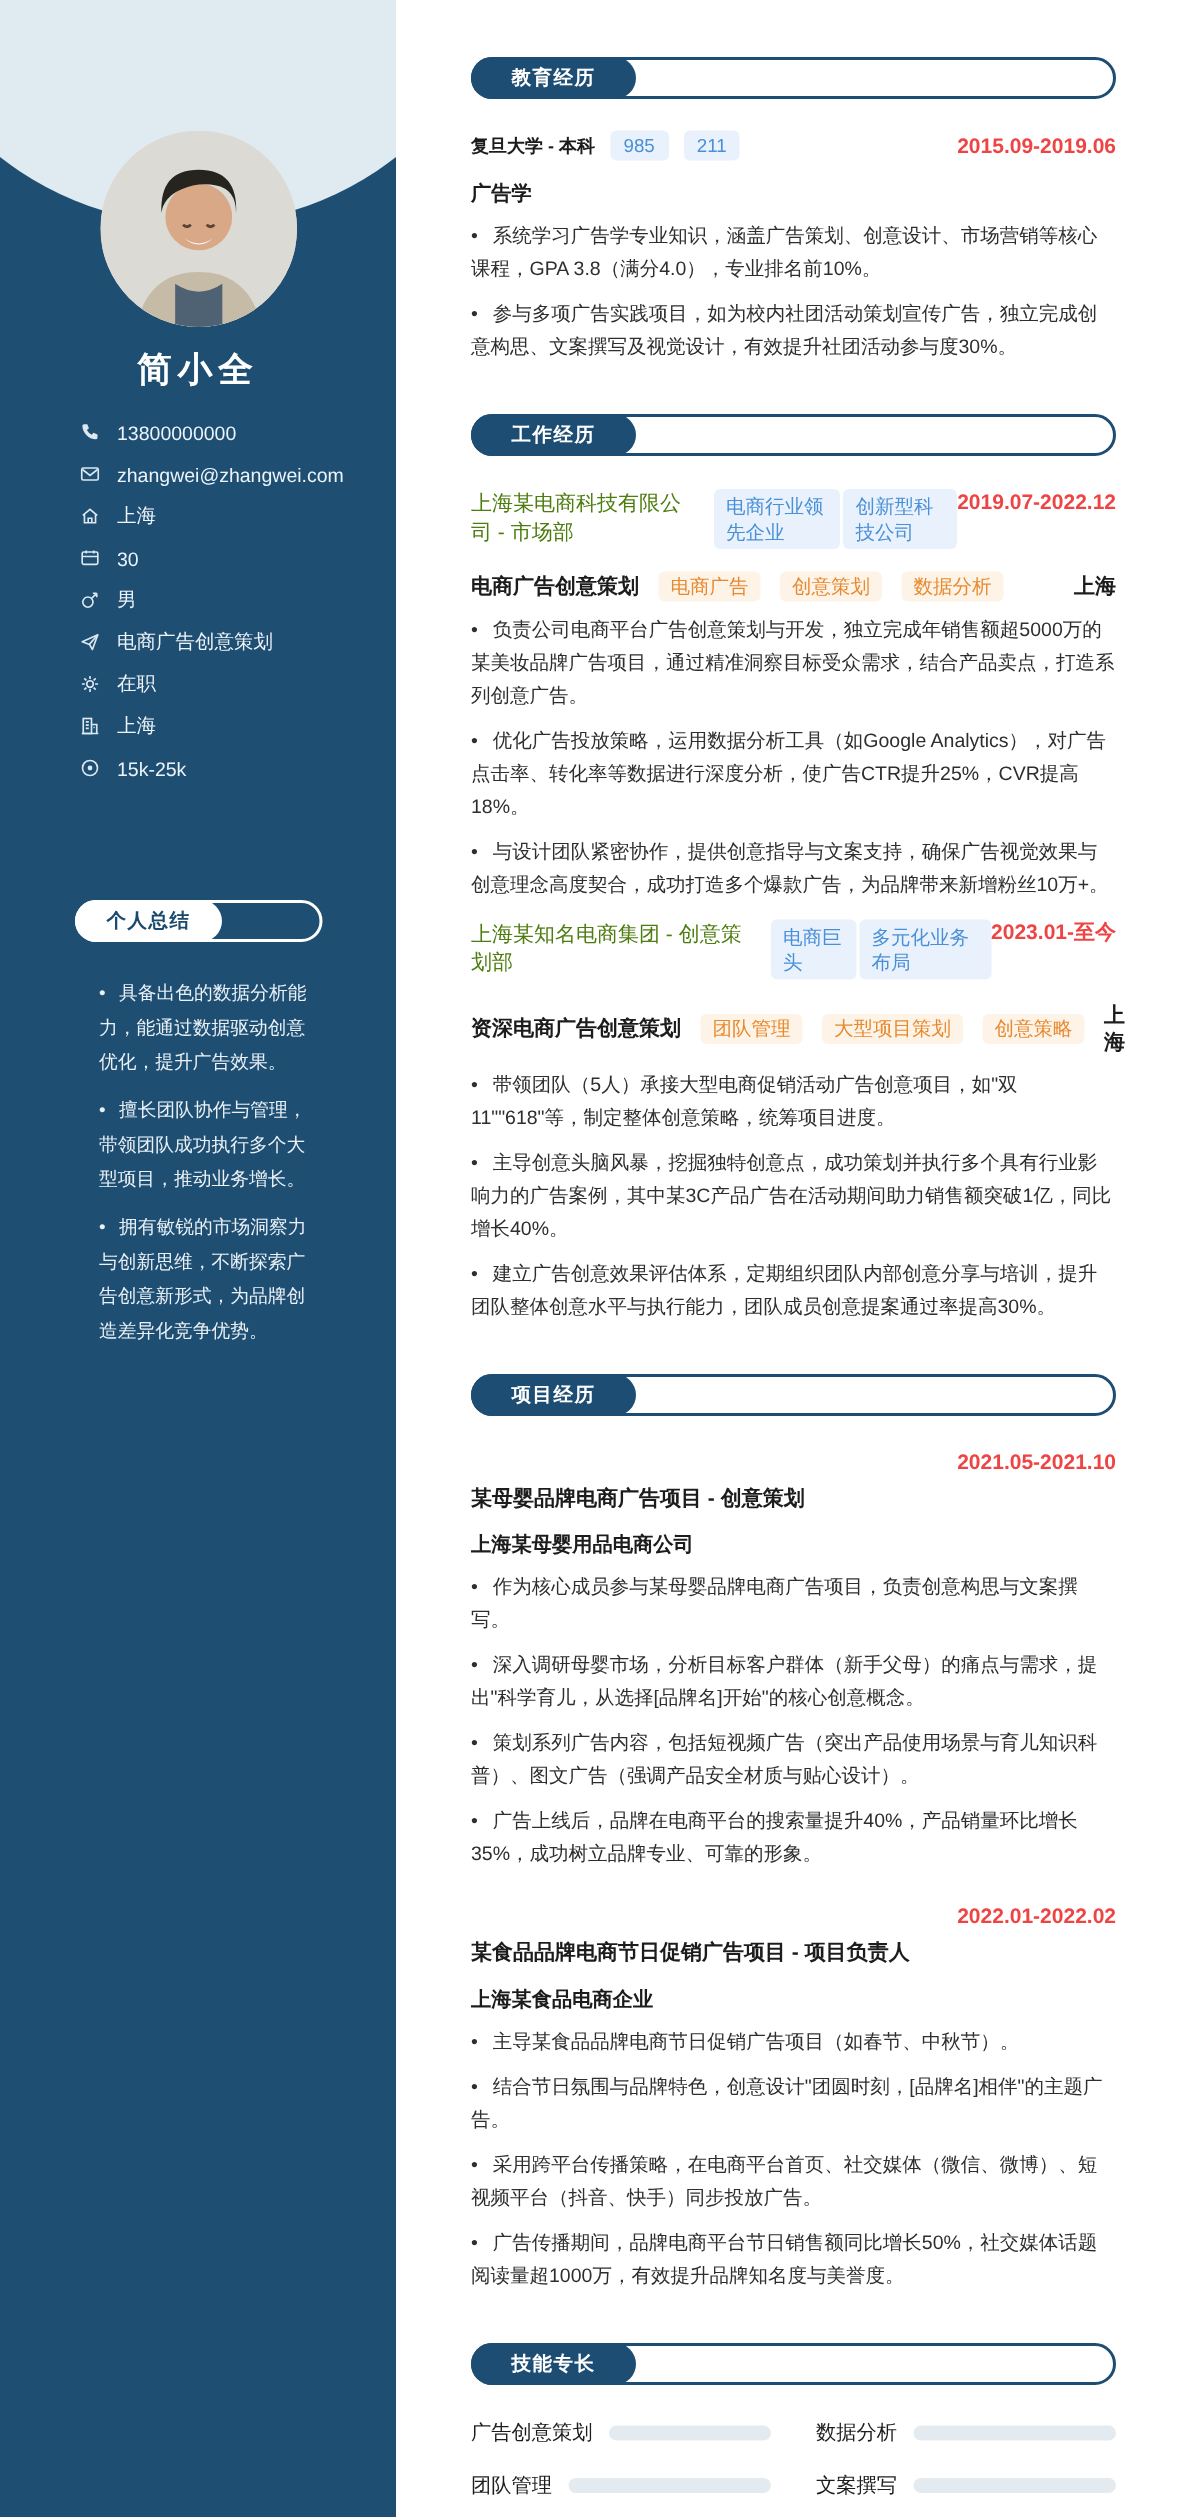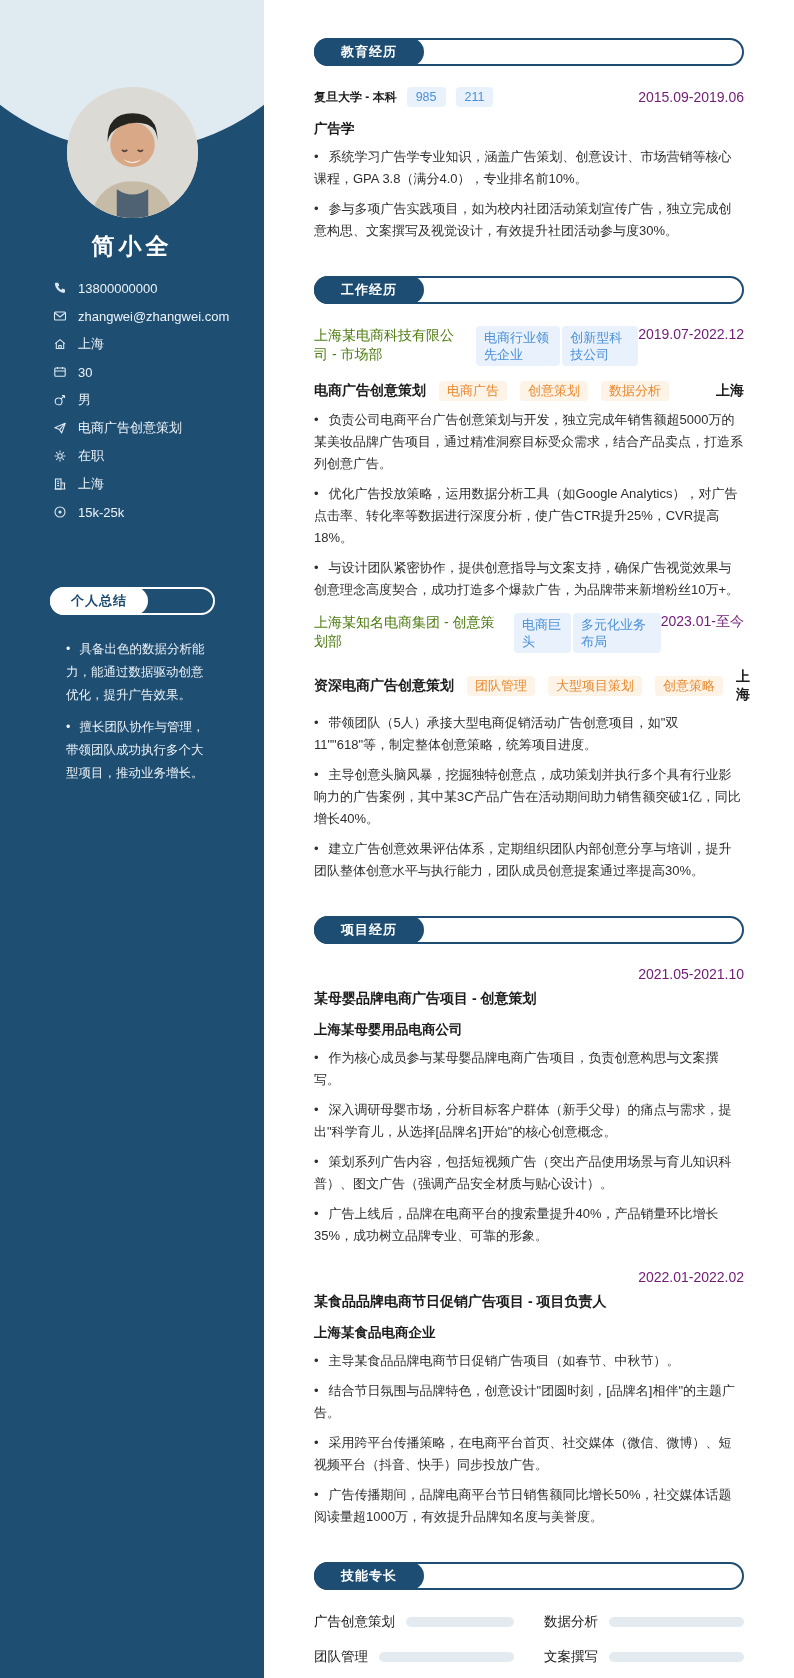--- a/index.html
+++ b/index.html
@@ -12,40 +12,40 @@
   .avatar{position:absolute;left:67px;top:87px;width:131px;height:131px;border-radius:50%;overflow:hidden;
           background:linear-gradient(180deg,#e9e7e3 0%,#d3d1cb 100%);}
   .avatar svg{display:block;width:100%;height:100%;}
   .name{position:absolute;top:231px;left:0;width:100%;text-align:center;color:#ffffff;
         font-size:23px;font-weight:700;letter-spacing:4px;}
   .contact{position:absolute;top:274px;left:53px;right:12px;}
   .contact-row{display:flex;align-items:center;gap:11px;height:28px;color:#edf4f9;font-size:13px;}
   .cicon{width:14px;height:14px;flex:0 0 14px;display:flex;align-items:center;}
   .cicon svg{width:14px;height:14px;}
 
-  .summary{position:absolute;top:587px;left:50px;width:165px;}
+  .summary{position:absolute;top:600px;left:50px;width:165px;}
   .sum-pill{height:24px;border:2px solid #ffffff;border-radius:14px;display:flex;align-items:stretch;}
   .sum-label{margin:-2px;background:#ffffff;color:#1a4a6e;border-radius:14px;padding:0 21px;
              display:flex;align-items:center;font-size:13px;font-weight:700;letter-spacing:1px;white-space:nowrap;}
   .sum-list{margin-top:23px;padding-left:16px;color:#e9f1f6;font-size:12.5px;line-height:23px;}
   .sum-item{margin-bottom:9px;}
   .sum-item .dot{margin-right:9px;}
 
   
   .main{position:absolute;left:314px;top:0;width:430px;}
   .sec-pill{height:24px;border:2px solid #1d4d72;border-radius:15px;background:#ffffff;display:flex;align-items:stretch;}
   .sec-label{margin:-2px;background:#1d4d72;color:#ffffff;border-radius:15px;padding:0 27px;
              display:flex;align-items:center;font-size:13px;font-weight:700;letter-spacing:1px;white-space:nowrap;}
   .mt-first{margin-top:38px;}
   .sec-gap{margin-top:34px;}
 
   .edu-head{display:flex;align-items:center;gap:10px;margin-top:21px;}
   .bold14{font-size:12px;font-weight:700;color:#1c1c1c;}
   .tag-mini{background:#e9f2fc;color:#4a90d8;font-size:12.5px;line-height:16px;padding:2px 9px;border-radius:4px;}
-  .date{margin-left:auto;font-size:14px;font-weight:400;color:#701a75;white-space:nowrap;}
+  .date{margin-left:auto;font-size:14px;font-weight:700;color:#ef4444;white-space:nowrap;}
   .major{margin-top:13px;font-size:13.5px;font-weight:700;color:#1c1c1c;}
 
   .b{font-size:13px;color:#2e2e2e;line-height:22px;margin-top:8px;}
   .b .dot{margin-right:10px;}
 
   .entry-head{display:flex;margin-top:22px;}
   .company{font-size:14px;font-weight:400;color:#4d7c0f;line-height:19px;flex:0 0 auto;}
   .w-c1{width:150px;}
   .w-c2{width:188px;}
   .head-tags{display:flex;gap:2px;margin-left:12px;align-items:flex-start;}
@@ -174,20 +174,21 @@
       </div>
     </div>
 
     <div class="summary">
       <div class="sum-pill">
         <span class="sum-label">个人总结</span>
       </div>
       <div class="sum-list">
         <div class="sum-item"><span class="dot">•</span><span>具备出色的数据分析能力，能通过数据驱动创意优化，提升广告效果。</span></div>
         <div class="sum-item"><span class="dot">•</span><span>擅长团队协作与管理，带领团队成功执行多个大型项目，推动业务增长。</span></div>
+        <div class="sum-item"><span class="dot">•</span><span>拥有敏锐的市场洞察力与创新思维，不断探索广告创意新形式，为品牌创造差异化竞争优势。</span></div>
       </div>
     </div>
   </aside>
 
   <main class="main">
 
     <div class="sec-pill mt-first">
       <span class="sec-label">教育经历</span>
     </div>
     <div class="edu-head">

